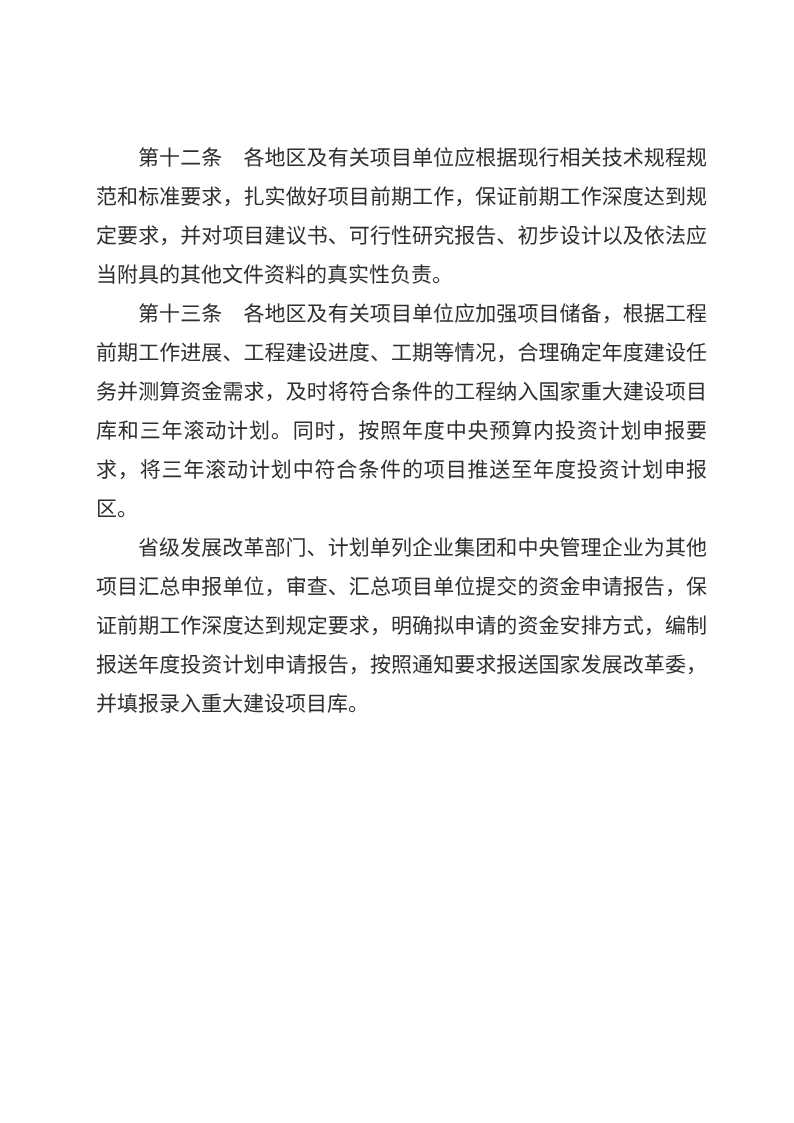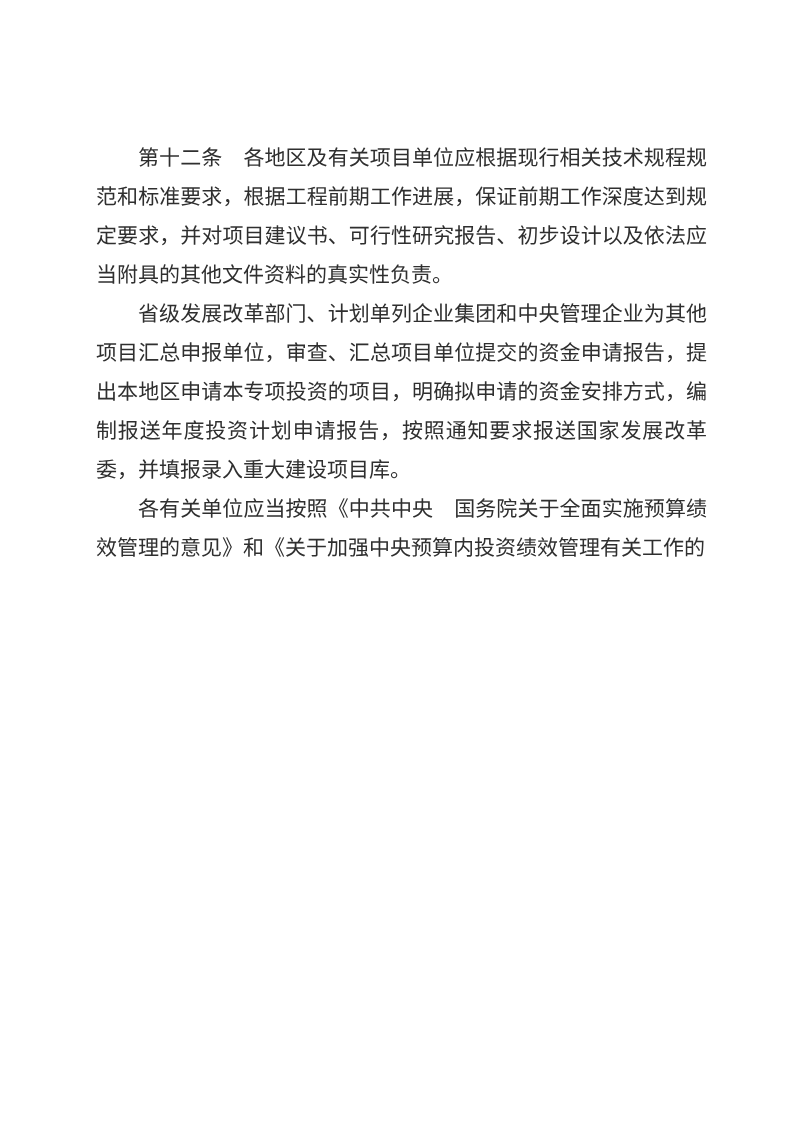--- a/index.html
+++ b/index.html
@@ -32,17 +32,17 @@
     text-indent: 2em;
     letter-spacing: 0;
     word-break: normal;
   }
 </style>
 </head>
 <body>
 
 <div class="page">
   <div class="doc-body">
-    <p class="para">第十二条　各地区及有关项目单位应根据现行相关技术规程规范和标准要求，根据工程前期工作进展，保证前期工作深度达到规定要求，并对项目建议书、可行性研究报告、初步设计以及依法应当附具的其他文件资料的真实性负责。</p>
-    <p class="para">省级发展改革部门、计划单列企业集团和中央管理企业为其他项目汇总申报单位，审查、汇总项目单位提交的资金申请报告，提出本地区申请本专项投资的项目，明确拟申请的资金安排方式，编制报送年度投资计划申请报告，按照通知要求报送国家发展改革委，并填报录入重大建设项目库。</p>
-    <p class="para">各有关单位应当按照《中共中央　国务院关于全面实施预算绩效管理的意见》和《关于加强中央预算内投资绩效管理有关工作的</p>
+    <p class="para">第十二条　各地区及有关项目单位应根据现行相关技术规程规范和标准要求，扎实做好项目前期工作，保证前期工作深度达到规定要求，并对项目建议书、可行性研究报告、初步设计以及依法应当附具的其他文件资料的真实性负责。</p>
+    <p class="para">第十三条　各地区及有关项目单位应加强项目储备，根据工程前期工作进展、工程建设进度、工期等情况，合理确定年度建设任务并测算资金需求，及时将符合条件的工程纳入国家重大建设项目库和三年滚动计划。同时，按照年度中央预算内投资计划申报要求，将三年滚动计划中符合条件的项目推送至年度投资计划申报区。</p>
+    <p class="para">省级发展改革部门、计划单列企业集团和中央管理企业为其他项目汇总申报单位，审查、汇总项目单位提交的资金申请报告，保证前期工作深度达到规定要求，明确拟申请的资金安排方式，编制报送年度投资计划申请报告，按照通知要求报送国家发展改革委，并填报录入重大建设项目库。</p>
   </div>
 </div>
 
 </body></html>

